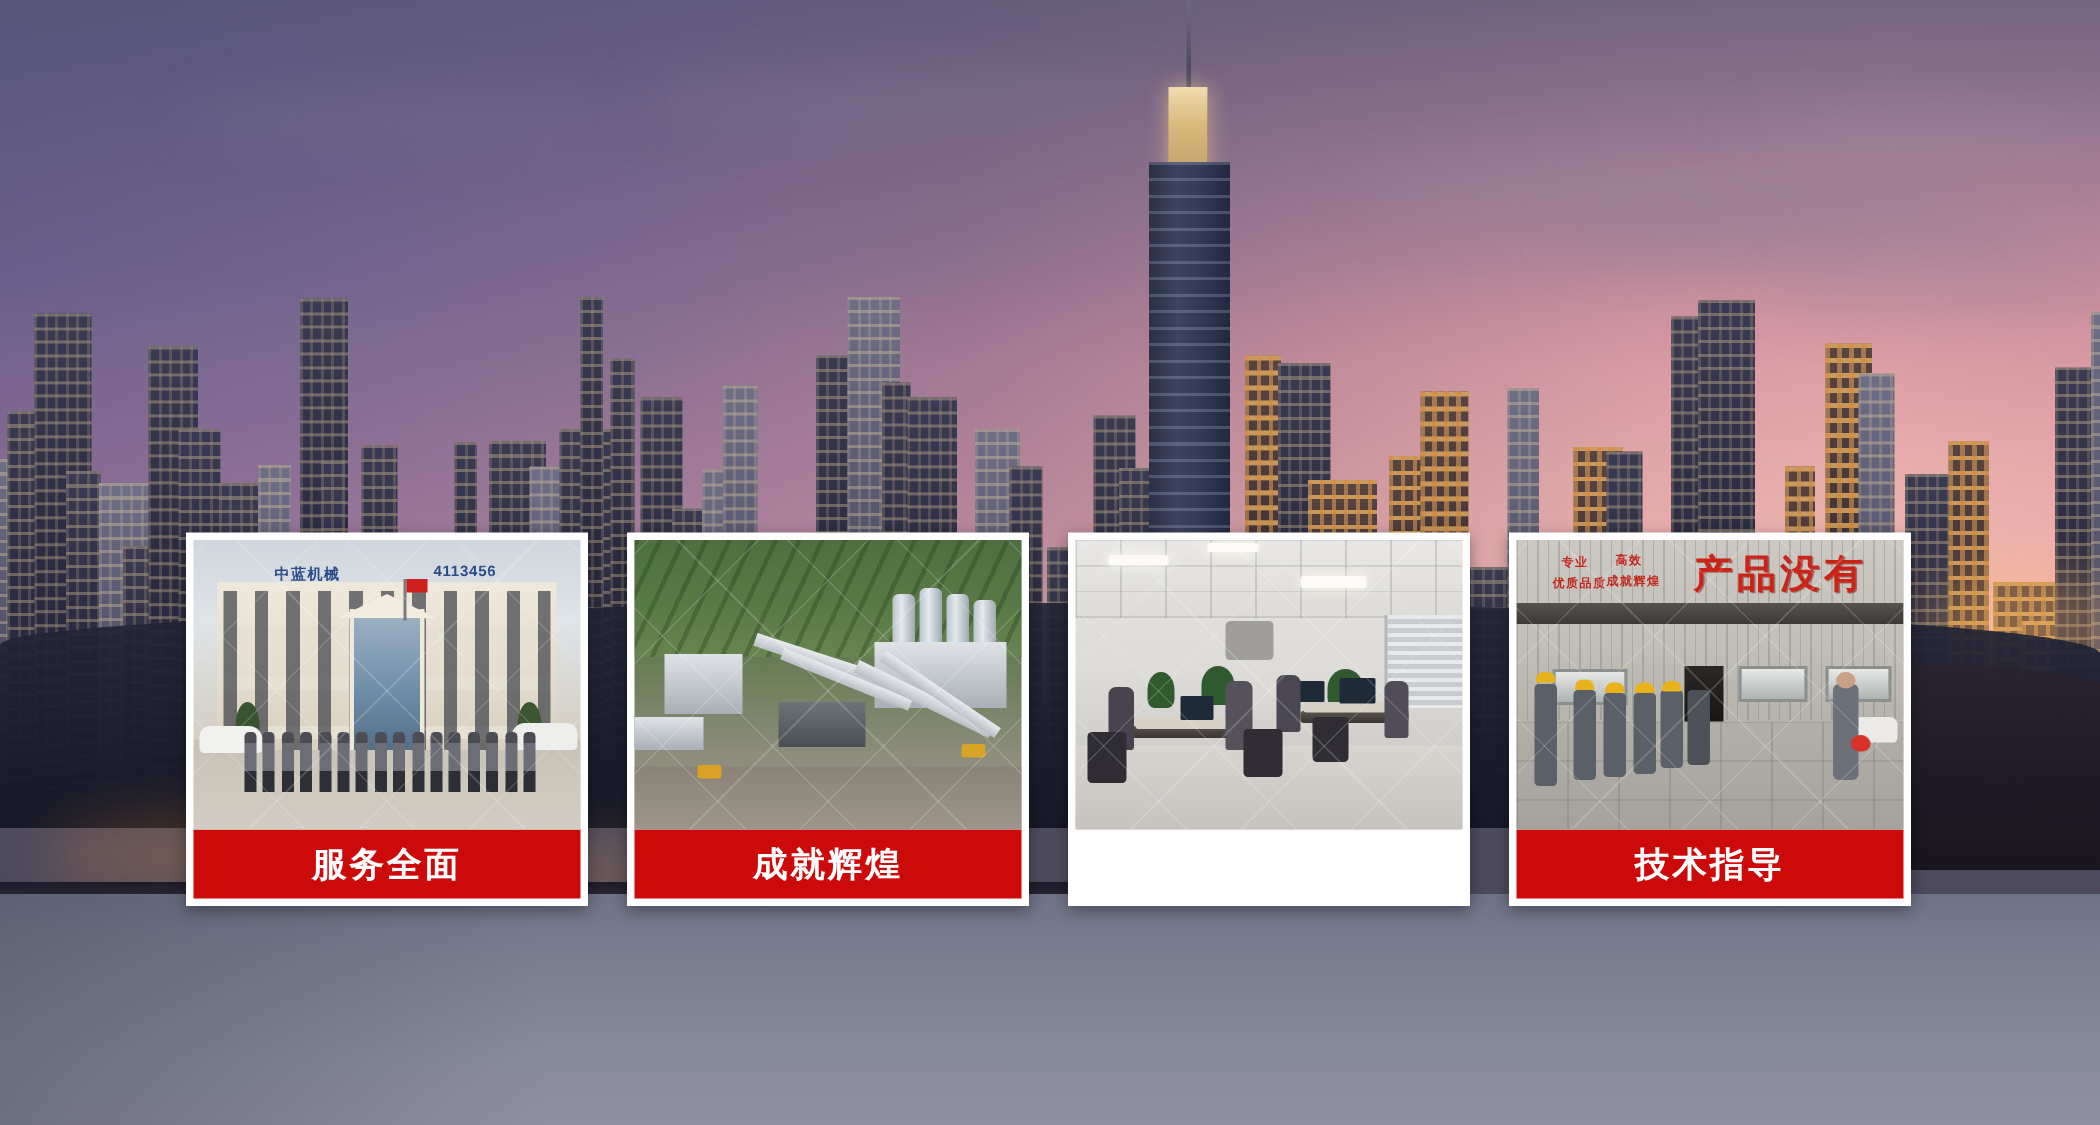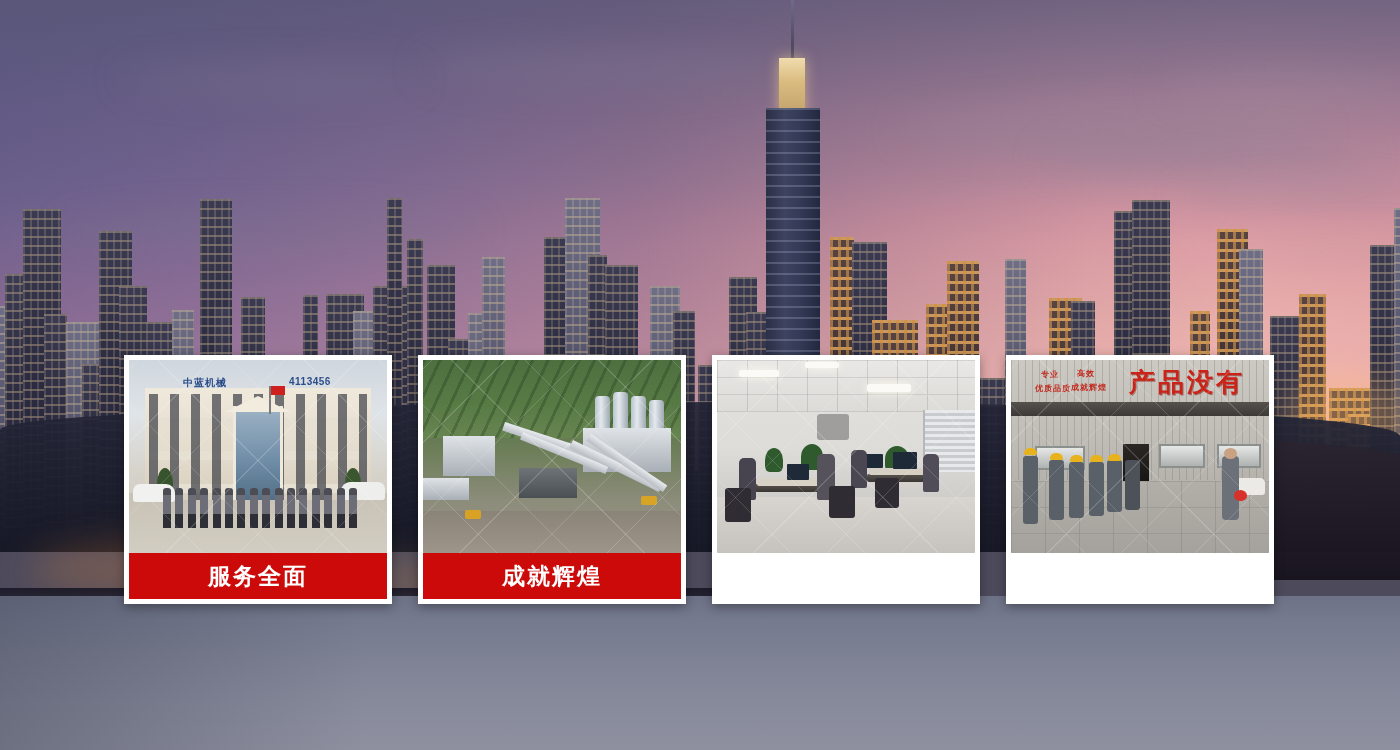--- a/index.html
+++ b/index.html
@@ -588,16 +588,19 @@
         <div class="hat" style="left:59px;top:95px;"></div>
         <div class="wk" style="left:78px;top:102px;height:54px;"></div>
         <div class="hat" style="left:79px;top:95px;"></div>
         <div class="wk" style="left:96px;top:100px;height:52px;"></div>
         <div class="hat" style="left:97px;top:94px;"></div>
         <div class="wk" style="left:114px;top:100px;height:50px;background:#4d5258;"></div>
         <div class="lead"></div>
         <div class="lead-h"></div>
         <div class="helmet-red"></div>
       </div>
+      <div class="card-label">
+        <span>技术指导</span>
+      </div>
     </div>
 
   </div>
 </div>
 
 </body></html>

